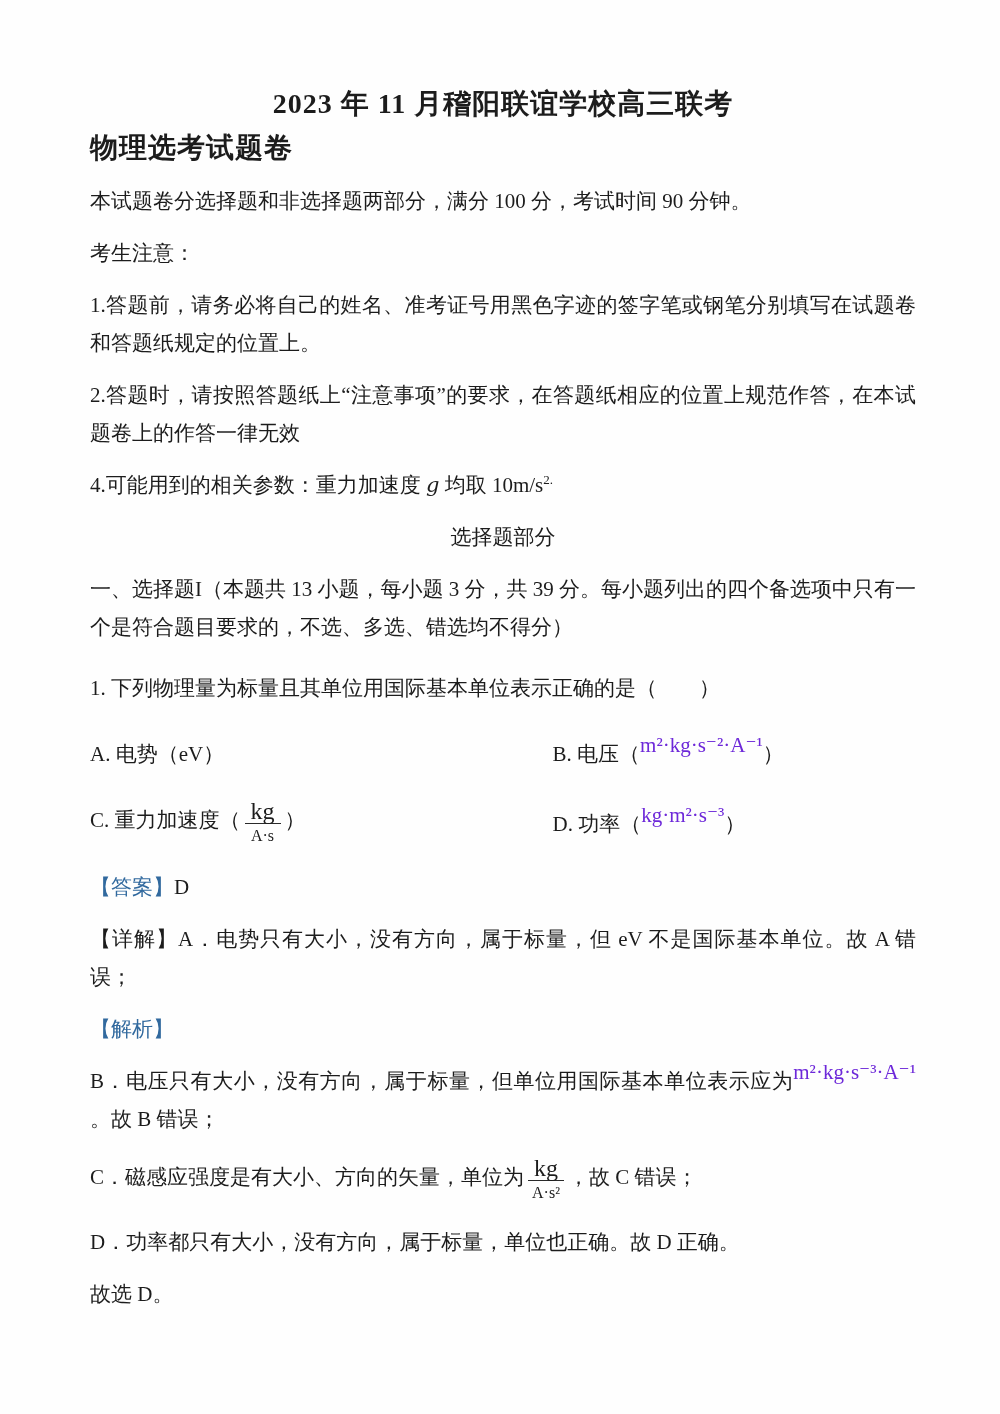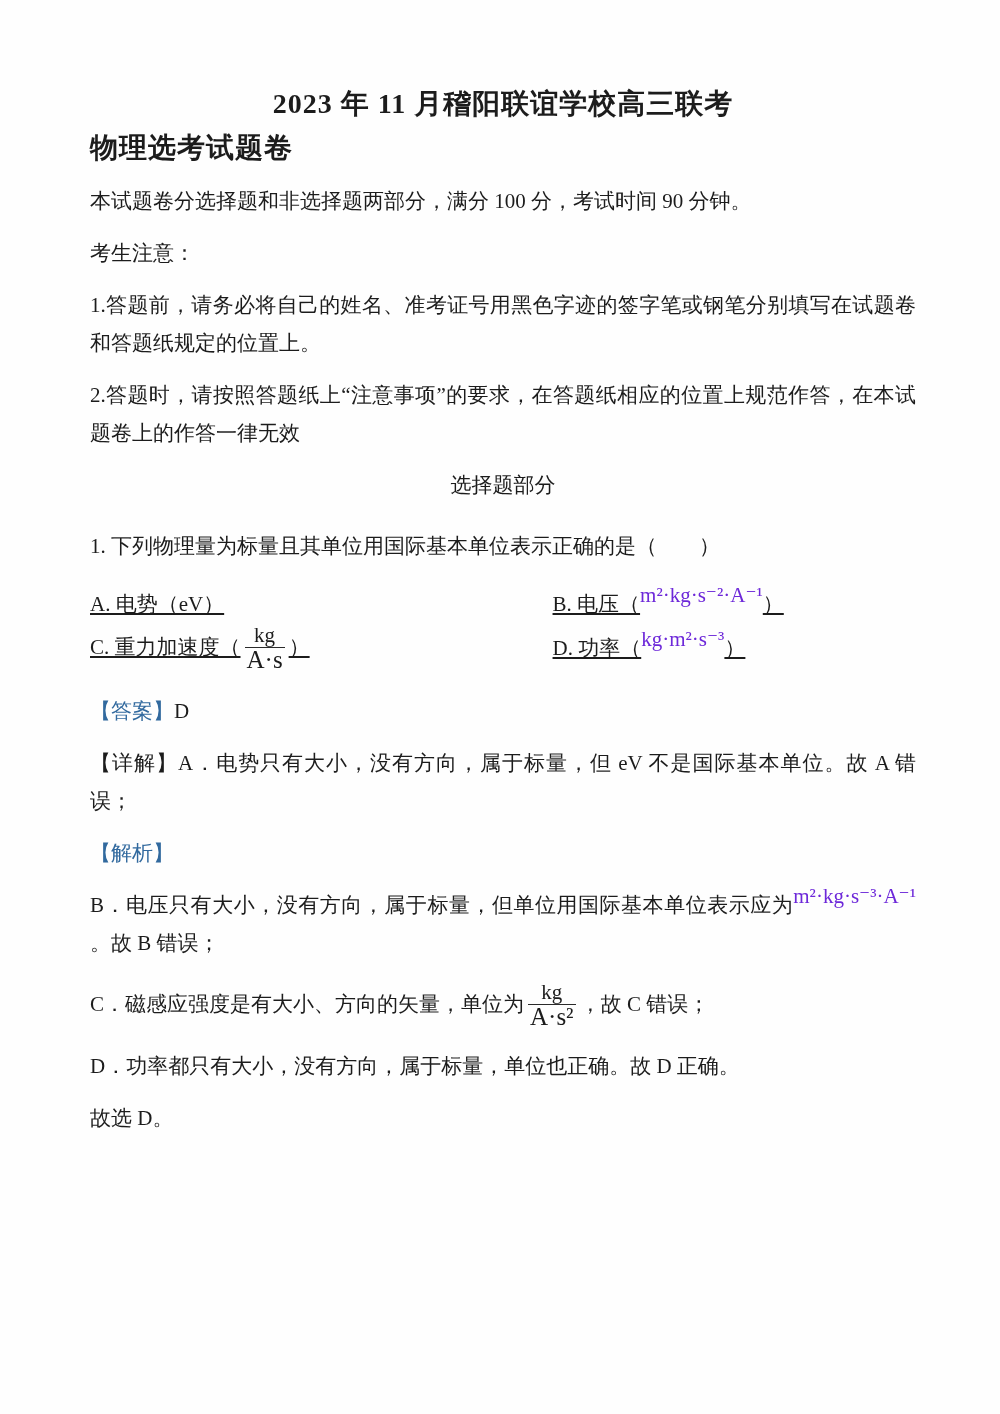--- a/index.html
+++ b/index.html
@@ -34,48 +34,52 @@
   i.var{font-style:italic;font-family:"DejaVu Serif",serif;}
   .unit{
     font-family:"Liberation Serif","DejaVu Serif",serif;
     color:#6d28d9;white-space:nowrap;
   }
   .raised{position:relative;top:-9px;display:inline-block;line-height:20px;}
   .frac{
     display:inline-block;vertical-align:-14px;text-align:center;
     line-height:normal;margin:0 4px;
   }
-  .frac .num{display:block;font-size:21px;line-height:24px;padding:0 6px;border-bottom:1.6px solid #2a2a2a;}
-  .frac .den{display:block;font-size:25px;line-height:24px;padding:0 2px;}
+  .frac .num{display:block;font-size:24px;line-height:24px;padding:0 6px;border-bottom:1.6px solid #2a2a2a;}
+  .frac .den{display:block;font-size:16px;line-height:24px;padding:0 2px;}
   .options{
     display:grid;grid-template-columns:56% 44%;
-    margin-top:20px;align-items:center;text-decoration:underline;
+    margin-top:28px;row-gap:26px;align-items:center;
   }
   .opt{white-space:nowrap;}
   .answer-block{margin-top:20px;}
   .qtext{margin-top:23px;}
 </style>
 </head>
 <body>
 
 <div class="page">
 
   <p class="title">2023 年 11 月稽阳联谊学校高三联考</p>
   <p class="subtitle">物理选考试题卷</p>
 
   <p class="para bold just">本试题卷分选择题和非选择题两部分，满分 100 分，考试时间 90 分钟。</p>
 
   <p class="para bold">考生注意：</p>
 
   <p class="para bold just">1.答题前，请务必将自己的姓名、准考证号用黑色字迹的签字笔或钢笔分别填写在试题卷和答题纸规定的位置上。</p>
   <p class="para bold just">2.答题时，请按照答题纸上“注意事项”的要求，在答题纸相应的位置上规范作答，在本试题卷上的作答一律无效</p>
 
+  <p class="para bold">
+    <span>4.可能用到的相关参数：重力加速度 </span><i class="var">g</i><span> 均取 10m/s</span><sup>2.</sup>
+  </p>
 
   <p class="para bold center">选择题部分</p>
 
+  <p class="para bold just">一、选择题I（本题共 13 小题，每小题 3 分，共 39 分。每小题列出的四个备选项中只有一个是符合题目要求的，不选、多选、错选均不得分）</p>
 
   <p class="qtext">1. 下列物理量为标量且其单位用国际基本单位表示正确的是（　　）</p>
 
   <div class="options">
     <span class="opt">
       <span>A. 电势（eV）</span>
     </span>
     <span class="opt">
       <span>B. 电压（</span><span class="unit raised">m²·kg·s⁻²·A⁻¹</span><span>）</span>
     </span>

